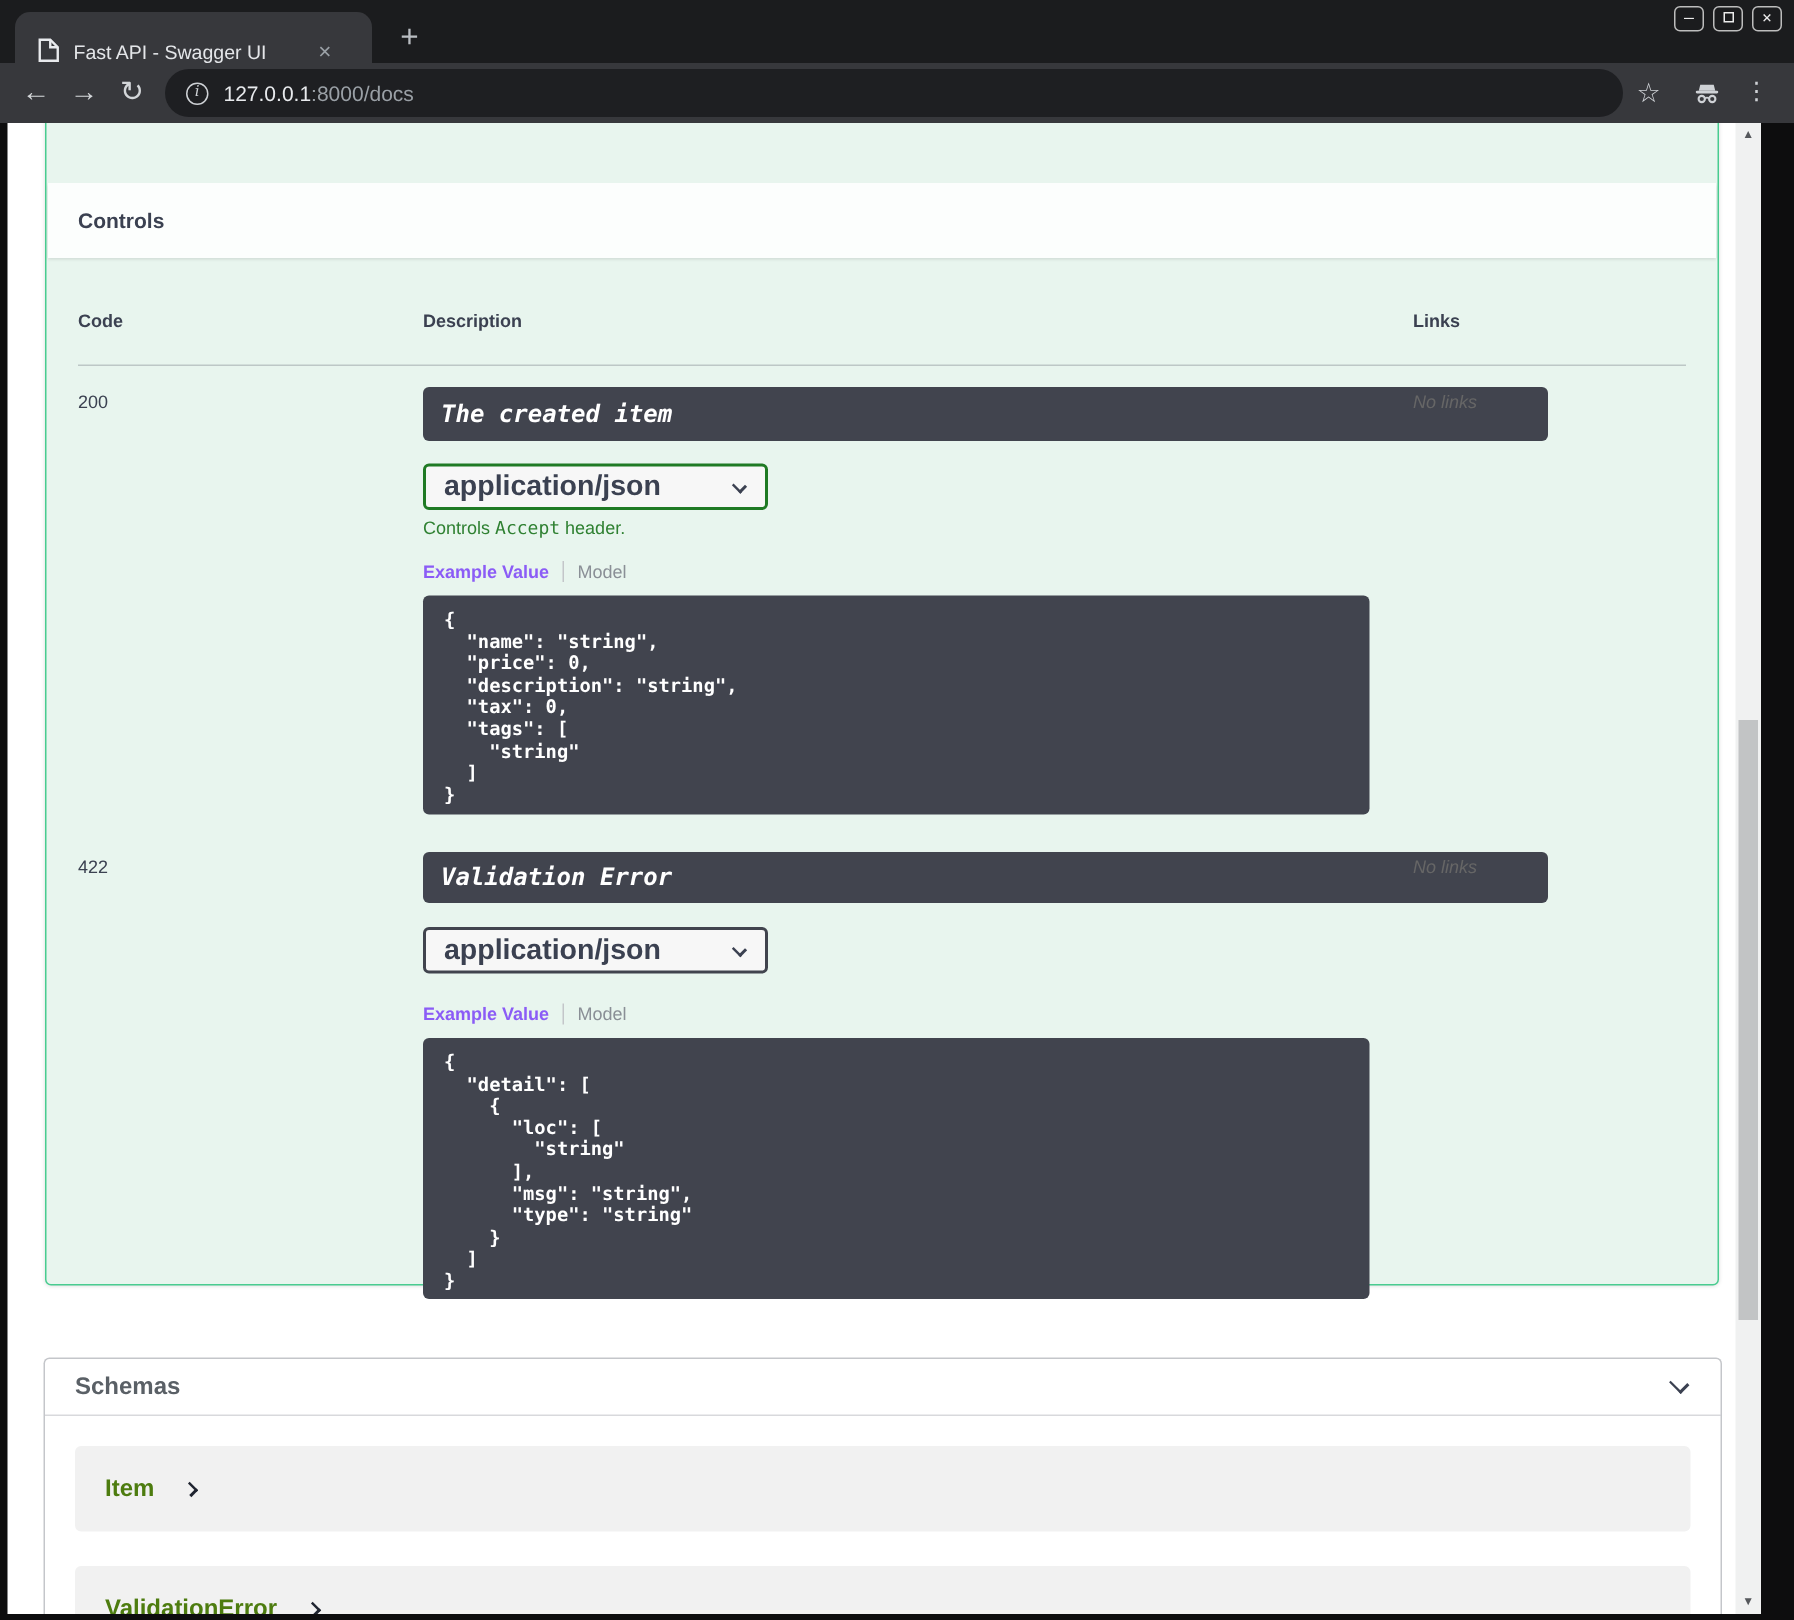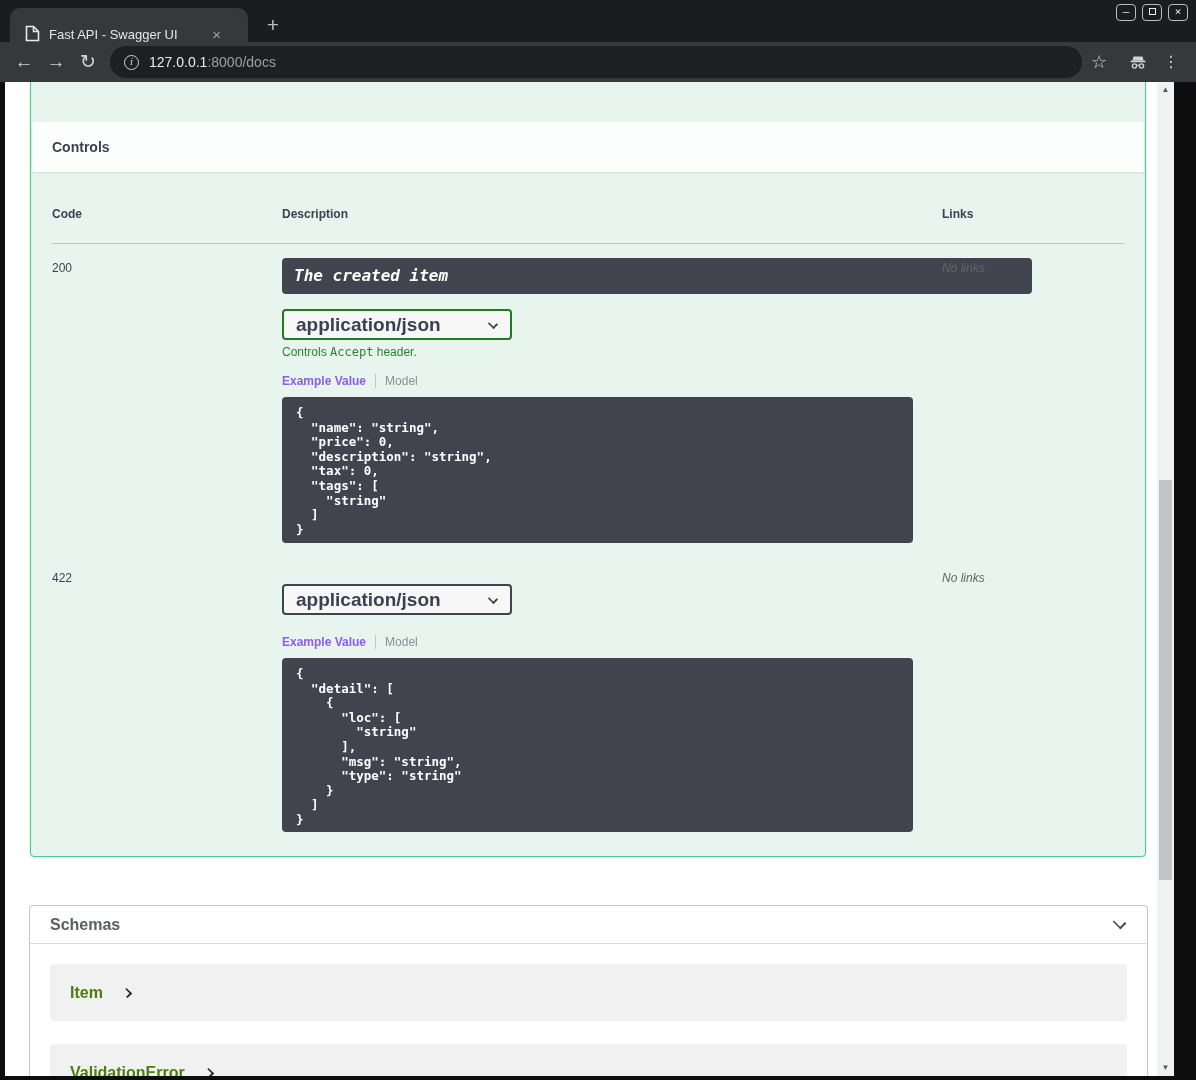--- a/index.html
+++ b/index.html
@@ -192,20 +192,21 @@
   ]
 }</pre>
             </div>
           </div>
           <div class="col-links nolinks">No links</div>
         </div>
 
         <div class="rt-row row-422">
           <div class="col-code code-val">422</div>
           <div class="col-desc">
+            <div class="resp-desc-box h34">Validation Error</div>
             <div class="media-select dark" style="margin-top:16px;">
               <span>application/json</span>
               <span class="chev"></span>
             </div>
             <div class="tabs-row" style="margin-top:19px;">
               <span class="tab-example">Example Value</span>
               <span class="tab-divider"></span>
               <span class="tab-model">Model</span>
             </div>
             <div class="code-block h422">

